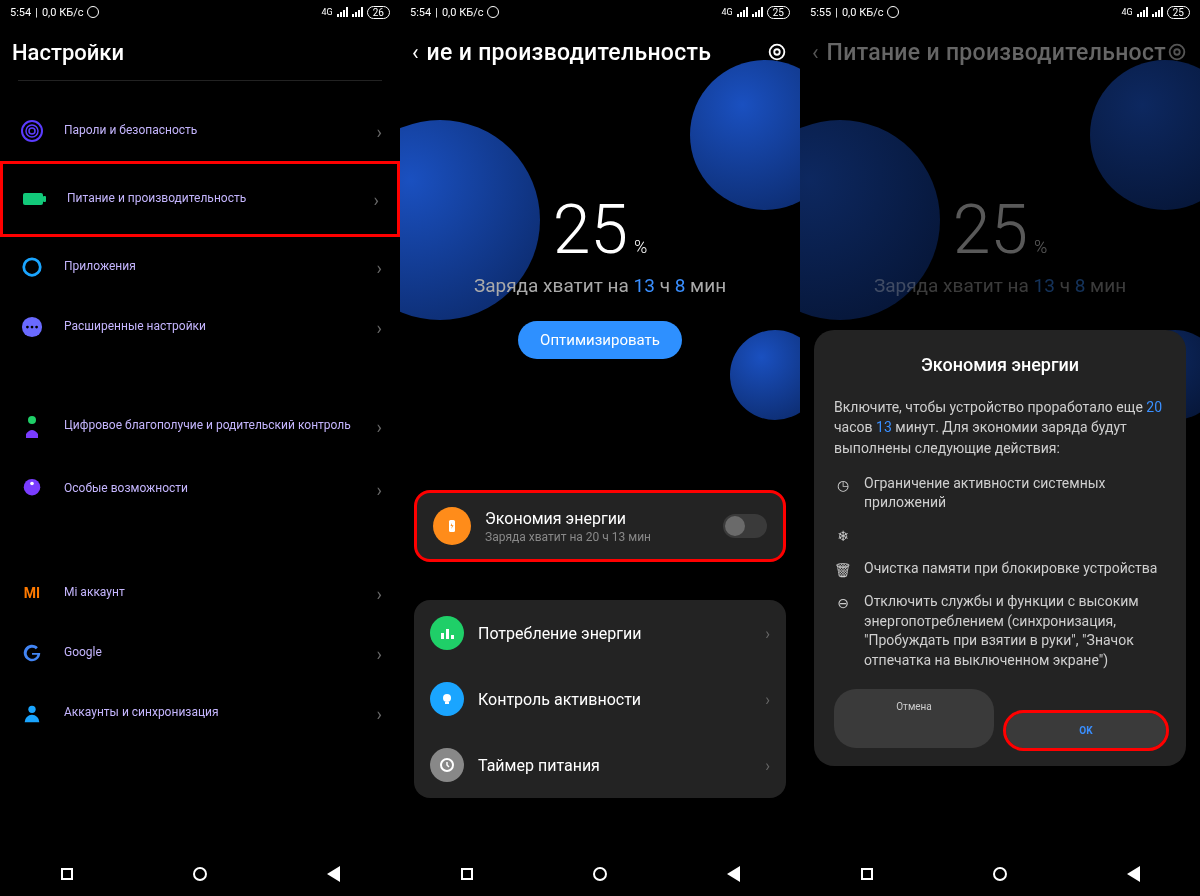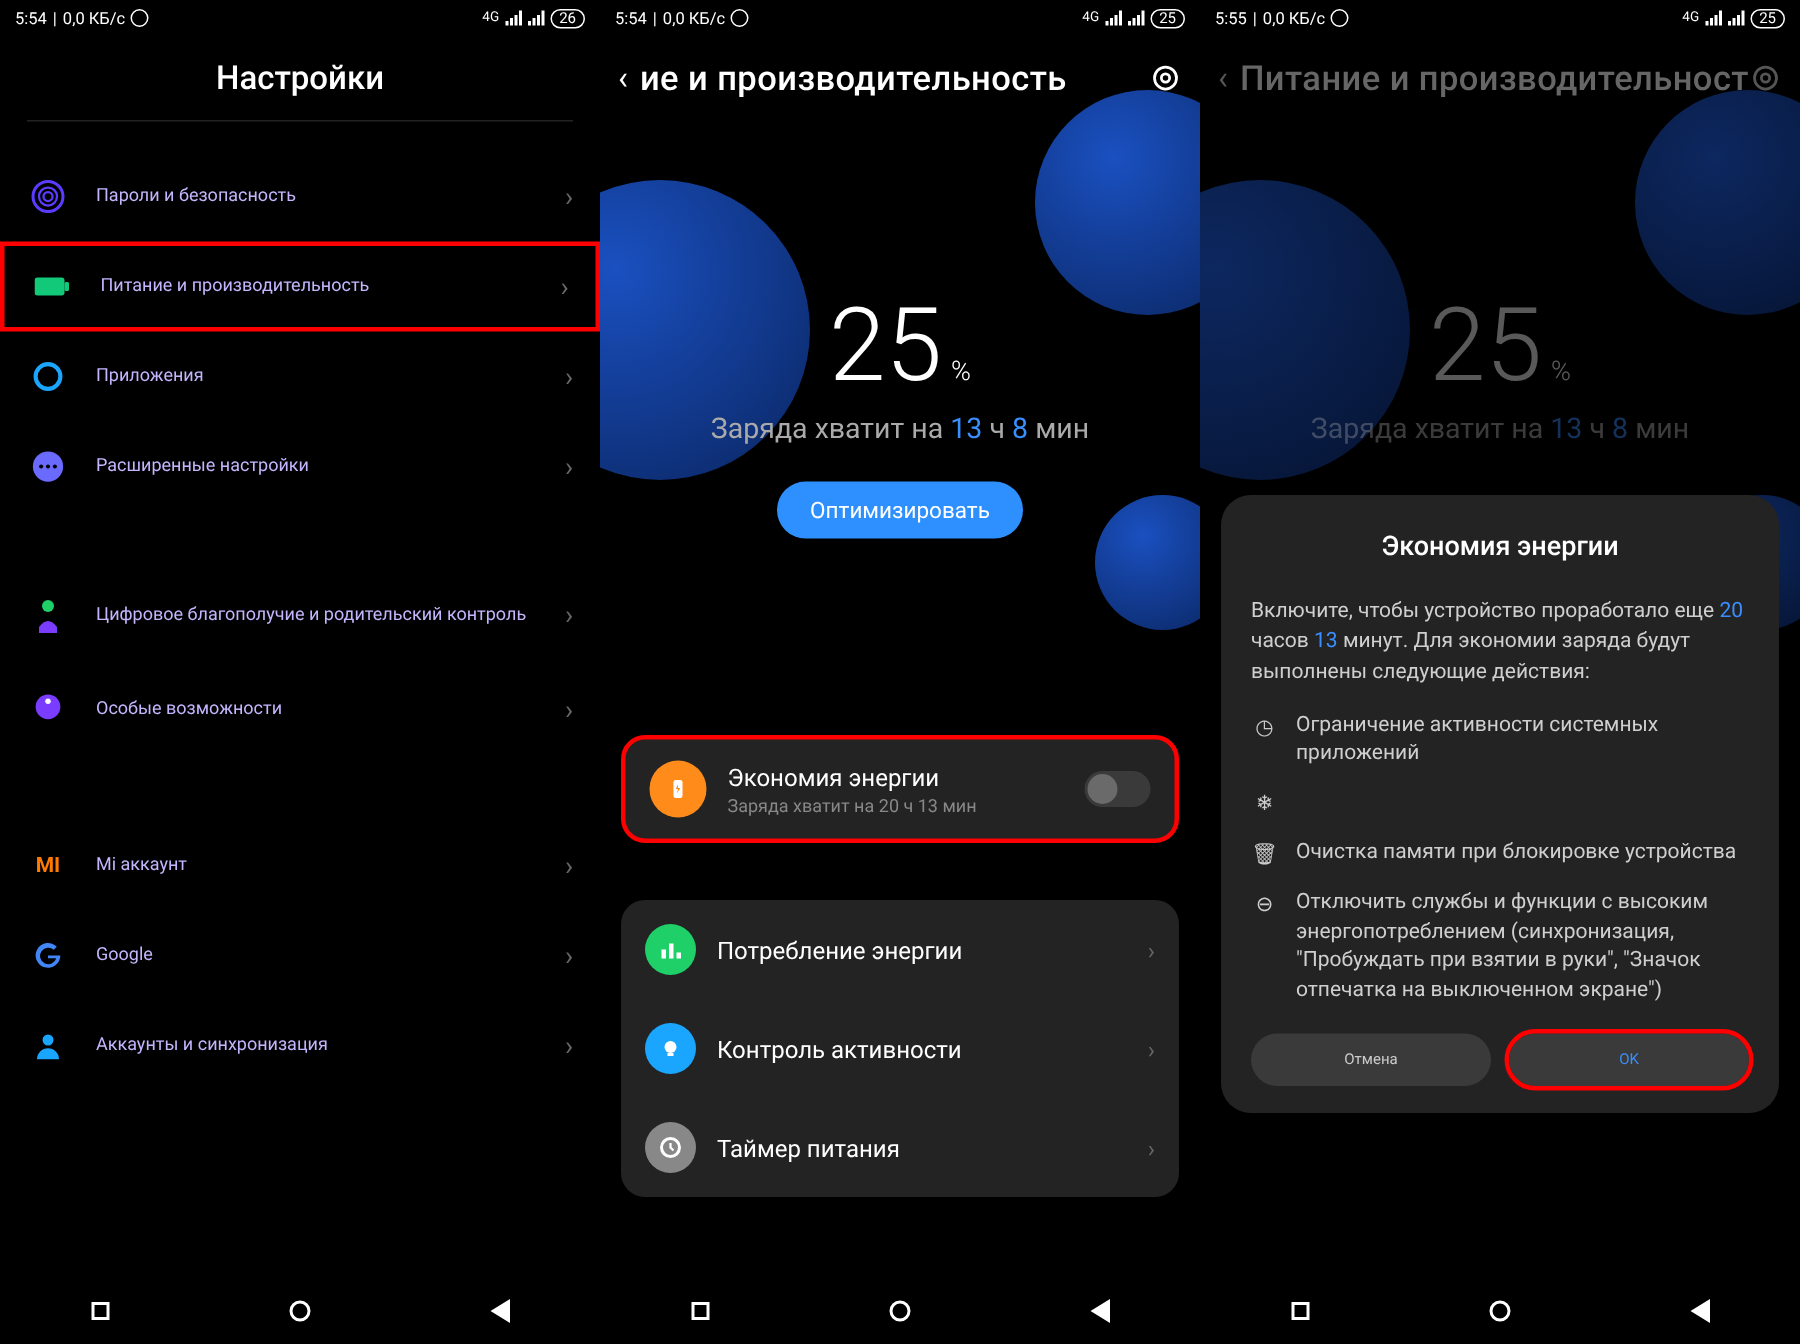--- a/index.html
+++ b/index.html
@@ -13,34 +13,34 @@
 .pane { position: relative; width: 400px; height: 896px; background: #000; color: #fff; overflow: hidden; }
 .status-bar { height: 24px; display: flex; justify-content: space-between; align-items: center; padding: 0 10px; font-size: 11px; }
 .status-left { display: flex; align-items: center; gap: 4px; }
 .status-right { display: flex; align-items: center; gap: 4px; }
 .battery-pill { border: 1px solid #fff; border-radius: 8px; padding: 0 5px; font-size: 10px; }
 .signal-icon { display: inline-flex; align-items: flex-end; gap: 1px; height: 10px; }
 .signal-icon span { width: 2px; background: #fff; display: inline-block; }
 .signal-icon span:nth-child(1){height:3px}.signal-icon span:nth-child(2){height:5px}.signal-icon span:nth-child(3){height:7px}.signal-icon span:nth-child(4){height:10px}
 .whatsapp-icon { width: 12px; height: 12px; border: 1px solid #fff; border-radius: 50%; position: relative; }
 .header { display: flex; align-items: center; height: 56px; padding: 0 12px; }
-.header.centered { justify-content: center; }
+.header.centered { }
 .header .title { font-size: 22px; font-weight: 500; }
 .header .title.partial { font-size: 23px; letter-spacing: 0.3px; }
 .header .title.dim { color: #666; }
 .back-arrow { font-size: 22px; margin-right: 8px; color: #fff; }
 .back-arrow.dim { color: #555; }
 .gear-icon { margin-left: auto; }
 .gear-icon svg { display: block; }
 .divider { height: 1px; background: #222; margin: 0 18px; }
 .settings-list { padding-top: 20px; }
 .settings-item {
   display: flex; align-items: center; height: 60px; padding: 0 18px;
 }
-.settings-item.highlighted { border: 3px solid #f00; height: 60px; }
+.settings-item.highlighted { border: 3px solid #f00; height: 76px; }
 .item-icon { width: 28px; height: 28px; margin-right: 18px; display: flex; align-items: center; justify-content: center; flex-shrink: 0; }
 .item-label { font-size: 12px; color: #c4b5fd; flex: 1; line-height: 1.3; }
 .chevron { color: #666; font-size: 18px; }
 .nav-bar { position: absolute; bottom: 0; left: 0; width: 100%; height: 44px; display: flex; justify-content: space-around; align-items: center; background: #000; }
 .nav-btn { width: 60px; height: 30px; display: flex; align-items: center; justify-content: center; }
 .nav-square { width: 12px; height: 12px; border: 2px solid #fff; }
 .nav-circle { width: 14px; height: 14px; border: 2px solid #fff; border-radius: 50%; }
 .nav-triangle { width: 0; height: 0; border-top: 8px solid transparent; border-bottom: 8px solid transparent; border-right: 13px solid #fff; }
 
 .bubbles { position: absolute; top: 30px; left: 0; width: 100%; height: 380px; pointer-events: none; }
@@ -84,21 +84,21 @@
   background: #232323; border-radius: 20px; padding: 24px 20px 18px; z-index: 5;
 }
 .dialog-title { text-align: center; font-size: 18px; font-weight: 500; margin-bottom: 22px; }
 .dialog-body { font-size: 14px; color: #cfcfcf; line-height: 1.45; }
 .dialog-body .num { color: #3a8fff; }
 .dialog-list { margin-top: 16px; }
 .dialog-li { display: flex; gap: 12px; margin: 12px 0; font-size: 14px; color: #cfcfcf; line-height: 1.4; }
 .dialog-li .dicon { width: 18px; flex-shrink: 0; color: #ccc; display: flex; align-items: flex-start; justify-content: center; padding-top: 2px; }
 .dialog-buttons { display: flex; gap: 12px; margin-top: 18px; }
 .dlg-btn { flex: 1; background: #3a3a3a; border-radius: 22px; padding: 12px 0; text-align: center; font-size: 10px; color: #ccc; }
-.dlg-btn.primary { color: #3a8fff; font-weight: 400; }
+.dlg-btn.primary { color: #3a8fff; font-weight: 700; margin-top: 24px; }
 .dlg-btn.highlighted { outline: 3px solid #f00; }
 </style>
 </head>
 <body>
 
 <div class="pane">
   <div class="status-bar">
     <div class="status-left">
       <span>5:54</span>
       <span>|</span>

